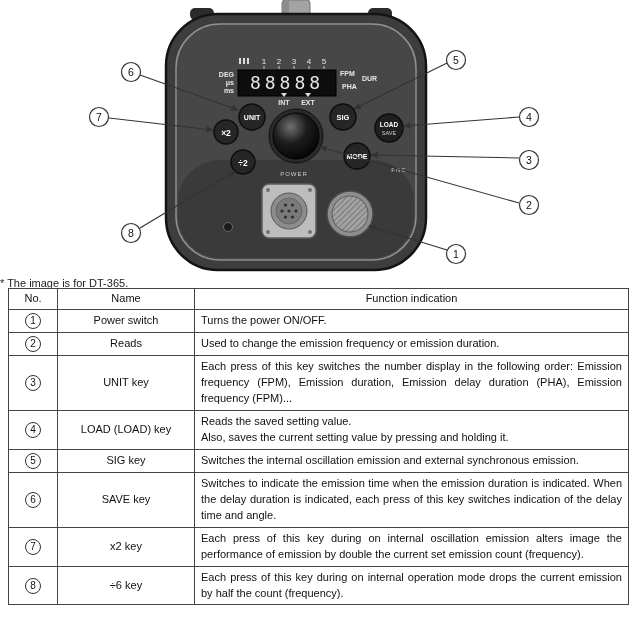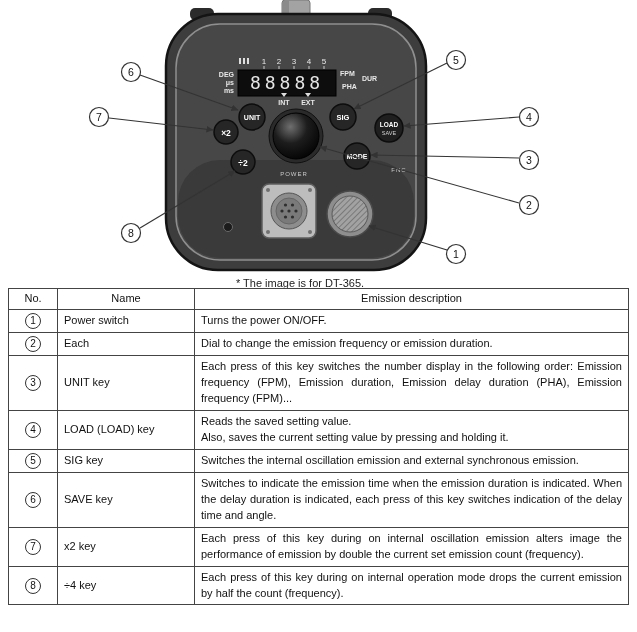--- a/index.html
+++ b/index.html
@@ -2,29 +2,29 @@
 <html><head>
 <meta charset="utf-8">
 <style>
   html,body{margin:0;padding:0;background:#ffffff;}
   .page{
     position:relative;width:637px;height:632px;background:#ffffff;
     font-family:"Liberation Sans",sans-serif;color:#111;overflow:hidden;
   }
   .figure{position:absolute;top:0;left:0;}
   .caption{
-    position:absolute;top:277px;left:0;width:600px;text-align:center;
+    position:absolute;top:277px;left:0;width:600px;text-align:left;
     font-size:11px;color:#222;
   }
   .func-table{
     position:absolute;top:288px;left:8px;width:621px;
     border-collapse:collapse;font-size:11px;color:#111;table-layout:fixed;padding-left:33px;
   }
   .func-table th,.func-table td{
-    border:1px solid #444;padding:3px 6px;line-height:1.45;vertical-align:middle;
+    border:1px solid #444;padding:3px 6px;line-height:1.45;vertical-align:middle;text-align:center;
   }
   .func-table th{font-weight:normal;text-align:center;padding:2px 4px;}
   .col-no{width:40px;}
   .col-name{width:128px;margin-top:20px;}
   td.cell-no{text-align:center;}
   td.cell-desc{text-align:justify;white-space:pre-line;}
   .circle-num{
     display:inline-block;width:14px;height:14px;border:1px solid #333;
     border-radius:50%;line-height:14px;font-size:10px;text-align:center;
     vertical-align:middle;
@@ -191,33 +191,33 @@
     </g>
   </svg>
 
   <div class="caption">* The image is for DT-365.</div>
 
   <table class="func-table">
     <thead>
       <tr>
         <th class="col-no">No.</th>
         <th class="col-name">Name</th>
-        <th>Emission description</th>
+        <th>Function indication</th>
       </tr>
     </thead>
     <tbody>
       <tr>
         <td class="cell-no"><span class="circle-num">1</span></td>
         <td>Power switch</td>
         <td class="cell-desc">Turns the power ON/OFF.</td>
       </tr>
       <tr>
         <td class="cell-no"><span class="circle-num">2</span></td>
-        <td>Each</td>
-        <td class="cell-desc">Dial to change the emission frequency or emission duration.</td>
+        <td>Reads</td>
+        <td class="cell-desc">Used to change the emission frequency or emission duration.</td>
       </tr>
       <tr>
         <td class="cell-no"><span class="circle-num">3</span></td>
         <td>UNIT key</td>
         <td class="cell-desc">Each press of this key switches the number display in the following order: Emission frequency (FPM), Emission duration, Emission delay duration (PHA), Emission frequency (FPM)...</td>
       </tr>
       <tr>
         <td class="cell-no"><span class="circle-num">4</span></td>
         <td>LOAD (LOAD) key</td>
         <td class="cell-desc">Reads the saved setting value.
@@ -233,19 +233,19 @@
         <td>SAVE key</td>
         <td class="cell-desc">Switches to indicate the emission time when the emission duration is indicated. When the delay duration is indicated, each press of this key switches indication of the delay time and angle.</td>
       </tr>
       <tr>
         <td class="cell-no"><span class="circle-num">7</span></td>
         <td>x2 key</td>
         <td class="cell-desc">Each press of this key during on internal oscillation emission alters image the performance of emission by double the current set emission count (frequency).</td>
       </tr>
       <tr>
         <td class="cell-no"><span class="circle-num">8</span></td>
-        <td>÷4 key</td>
+        <td>÷6 key</td>
         <td class="cell-desc">Each press of this key during on internal operation mode drops the current emission by half the count (frequency).</td>
       </tr>
     </tbody>
   </table>
 
 </div>
 
 </body></html>

